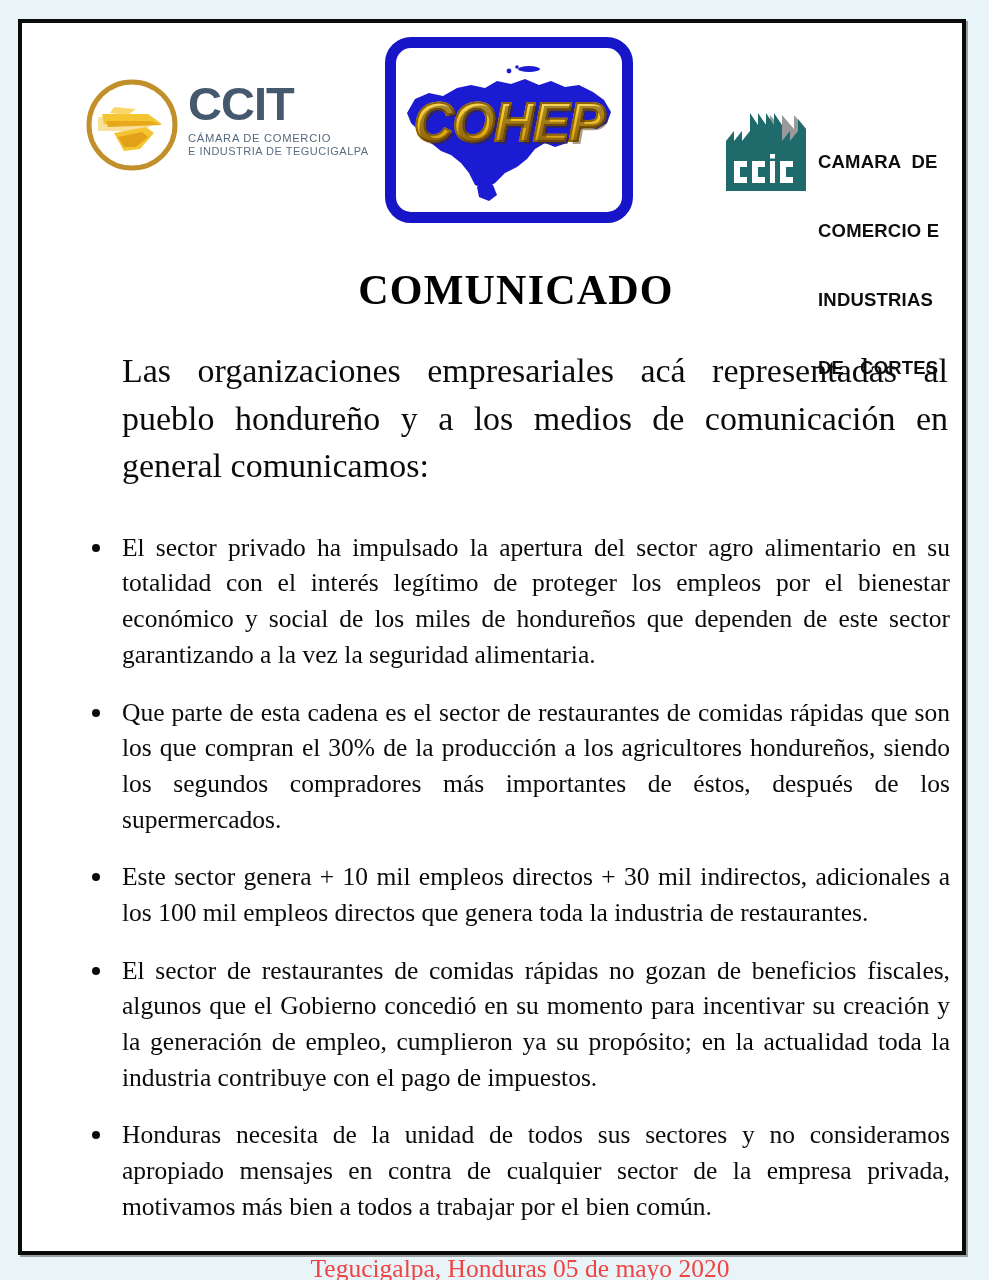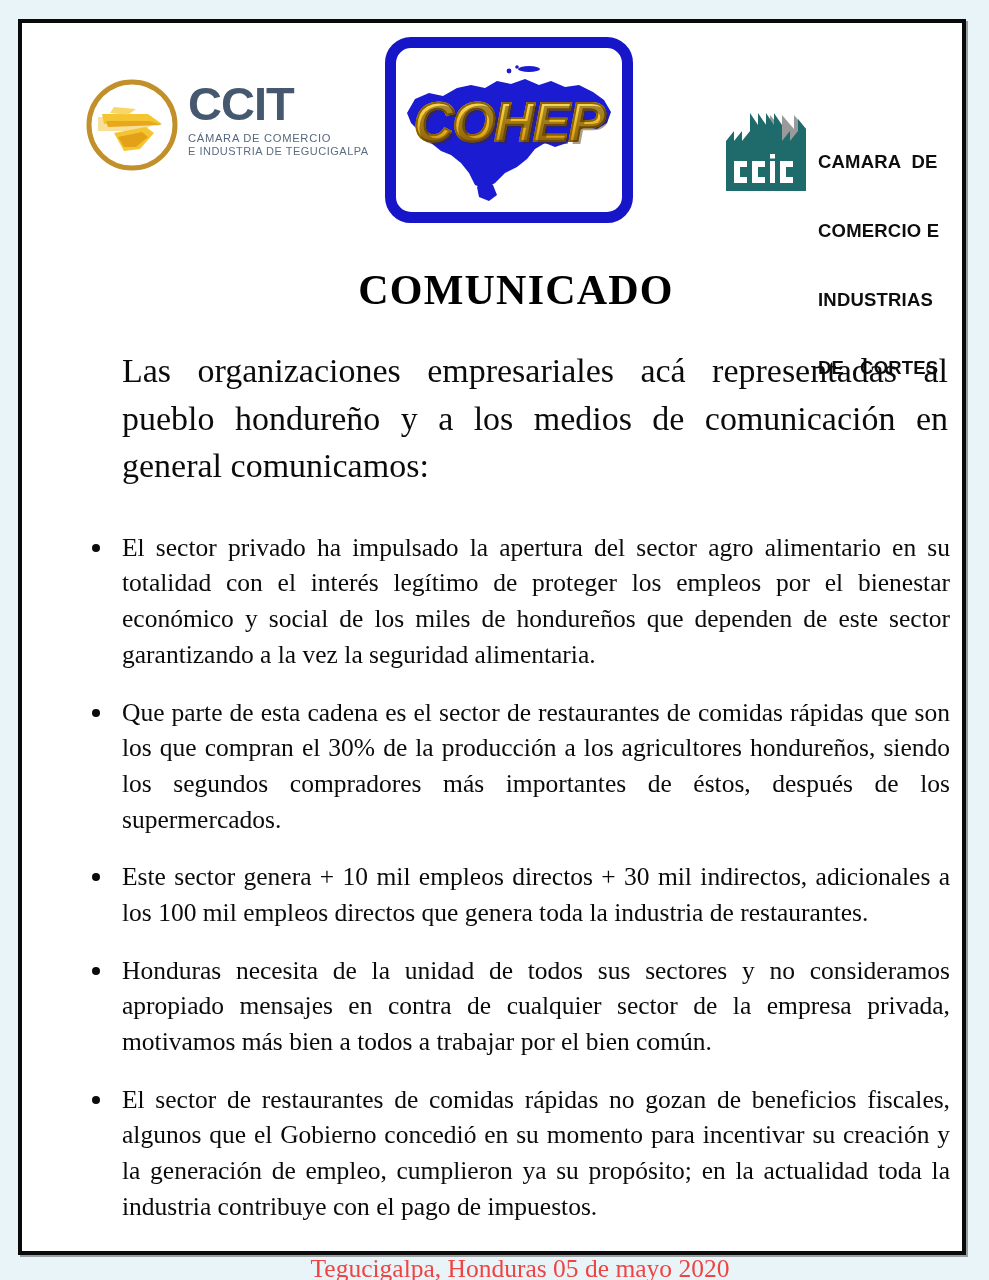--- a/index.html
+++ b/index.html
@@ -285,21 +285,21 @@
 
   <div class="doc-title">COMUNICADO</div>
 
   <div class="body-wrap">
     <p class="intro">Las organizaciones empresariales acá representadas al pueblo hondureño y a los medios de comunicación en general comunicamos:</p>
 
     <ul class="bullets">
       <li>El sector privado ha impulsado la apertura del sector agro alimentario en su totalidad con el interés legítimo de proteger los empleos por el bienestar económico y social de los miles de hondureños que dependen de este sector garantizando a la vez la seguridad alimentaria.</li>
       <li>Que parte de esta cadena es el sector de restaurantes de comidas rápidas que son los que compran el 30% de la producción a los agricultores hondureños, siendo los segundos compradores más importantes de éstos, después de los supermercados.</li>
       <li>Este sector genera + 10 mil empleos directos + 30 mil indirectos, adicionales a los 100 mil empleos directos que genera toda la industria de restaurantes.</li>
+      <li>El sector de restaurantes de comidas rápidas no gozan de beneficios fiscales, algunos que el Gobierno concedió en su momento para incentivar su creación y la generación de empleo, cumplieron ya su propósito;  en la actualidad toda la industria contribuye con el pago de impuestos.</li>
       <li>Honduras necesita de la unidad de todos sus sectores y no consideramos apropiado mensajes en contra de cualquier sector de la empresa privada, motivamos más bien a todos a trabajar por el bien común.</li>
-      <li>El sector de restaurantes de comidas rápidas no gozan de beneficios fiscales, algunos que el Gobierno concedió en su momento para incentivar su creación y la generación de empleo, cumplieron ya su propósito;  en la actualidad toda la industria contribuye con el pago de impuestos.</li>
     </ul>
 
     <div class="footer-line">Tegucigalpa, Honduras 05 de mayo 2020</div>
   </div>
 
 </div>
 </div>
 
 </body></html>

